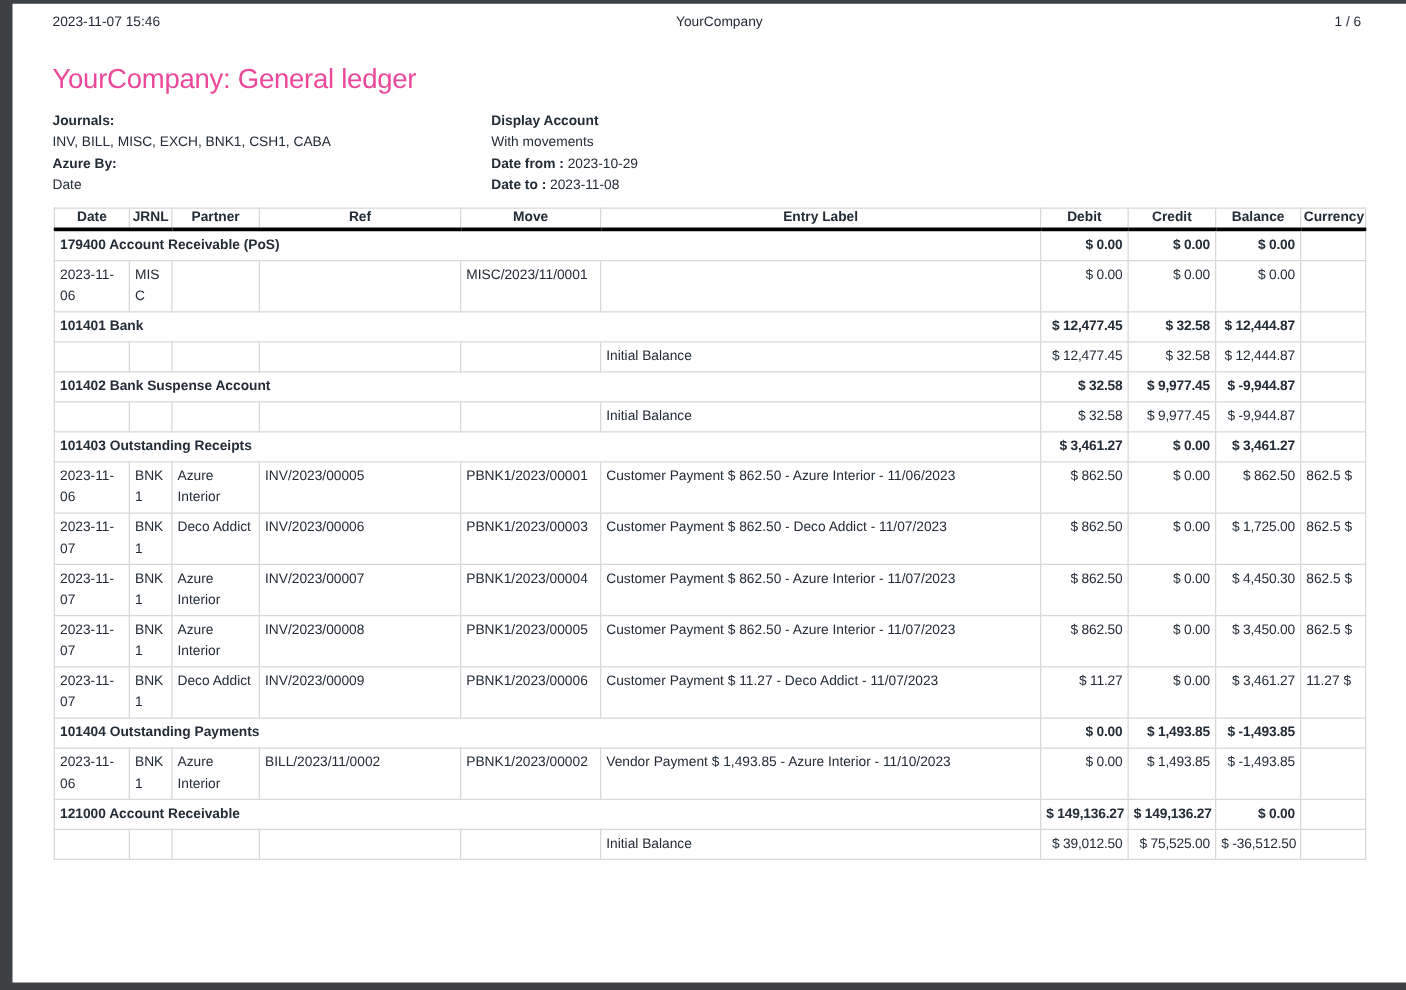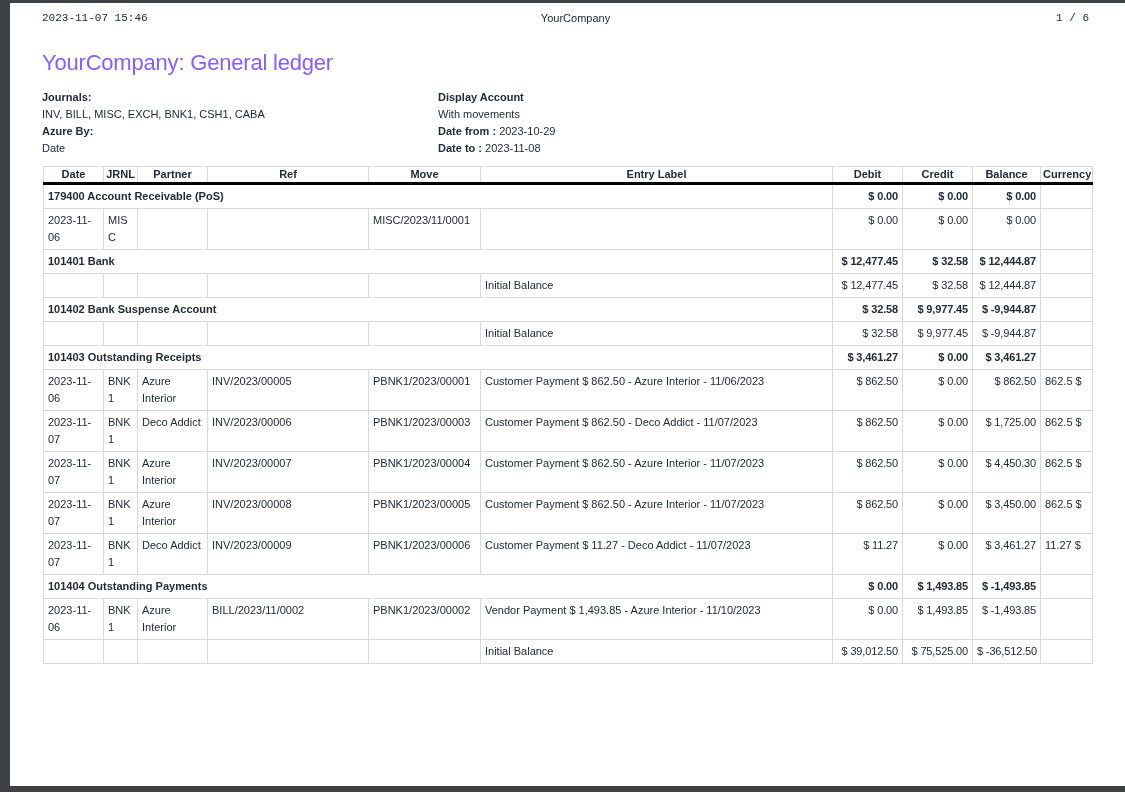--- a/index.html
+++ b/index.html
@@ -17,35 +17,35 @@
     background:#ffffff;
     box-sizing:border-box;
   }
   
   .page-top {
     display:flex; justify-content:space-between; align-items:flex-start;
     padding:8px 36px 0 32px;
     font-size:11px; line-height:14px;
   }
   .page-top .center { position:absolute; left:16px; right:0; text-align:center; }
-  .page-top .left, .page-top .right { position:relative; z-index:1; background:transparent;font-family:Liberation Mono, monospace; }
+  .page-top .left, .page-top .right { position:relative; z-index:1; background:transparent; }
 
   .report-title {
     margin:25px 0 0 32px;
     font-size:22px; line-height:26px;
     font-weight:500;
-    color:#8b5cf6;
+    color:#ec4899;
     letter-spacing:-0.2px;
   }
 
   .filters {
     margin:13px 0 0 32px;
     display:grid;
     grid-template-columns:351px 349px 1fr;
-    font-size:11px; line-height:17px;gap:45px;
+    font-size:11px; line-height:17px;
   }
   .filters .b { font-weight:bold; }
 
   table.ledger {
     margin:9px 0 0 33px;
     border-collapse:collapse;
     table-layout:fixed;
     width:1049px;
     font-size:11px; line-height:17px;
   }
@@ -262,20 +262,27 @@
           <td class="c-jrnl">BNK1</td>
           <td class="c-partner">Azure Interior</td>
           <td class="c-ref">BILL/2023/11/0002</td>
           <td class="c-move">PBNK1/2023/00002</td>
           <td class="c-label">Vendor Payment $ 1,493.85 - Azure Interior - 11/10/2023</td>
           <td class="c-amt">$ 0.00</td>
           <td class="c-amt">$ 1,493.85</td>
           <td class="c-amt">$ -1,493.85</td>
           <td class="c-cur"></td>
         </tr>
+        <tr class="acct">
+          <td class="acct-name" colspan="6">121000 Account Receivable</td>
+          <td class="c-amt">$ 149,136.27</td>
+          <td class="c-amt">$ 149,136.27</td>
+          <td class="c-amt">$ 0.00</td>
+          <td class="c-cur"></td>
+        </tr>
         <tr>
           <td class="c-date"></td>
           <td class="c-jrnl"></td>
           <td class="c-partner"></td>
           <td class="c-ref"></td>
           <td class="c-move"></td>
           <td class="c-label">Initial Balance</td>
           <td class="c-amt">$ 39,012.50</td>
           <td class="c-amt">$ 75,525.00</td>
           <td class="c-amt">$ -36,512.50</td>

